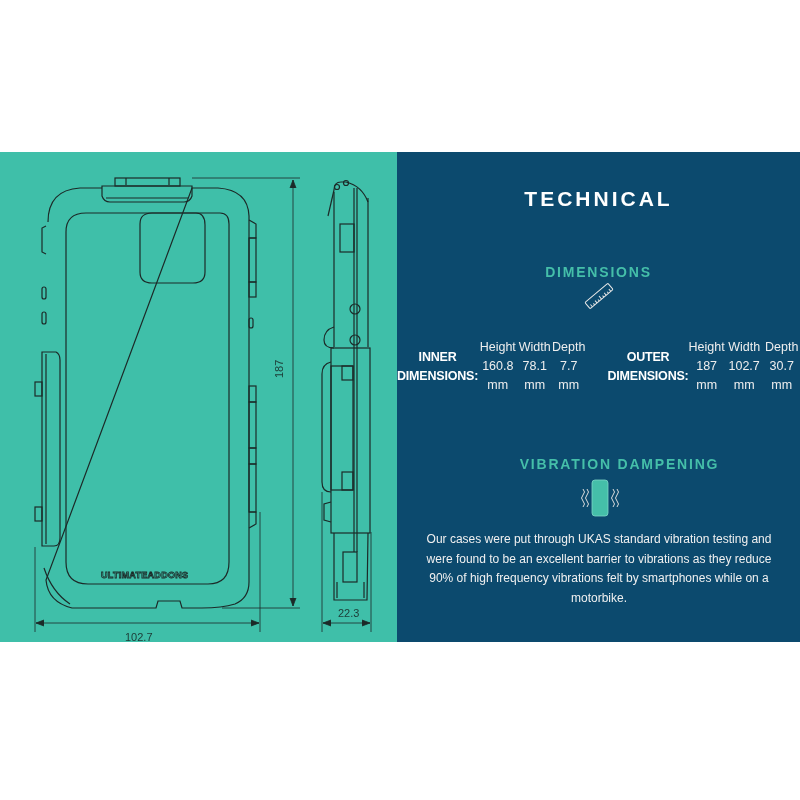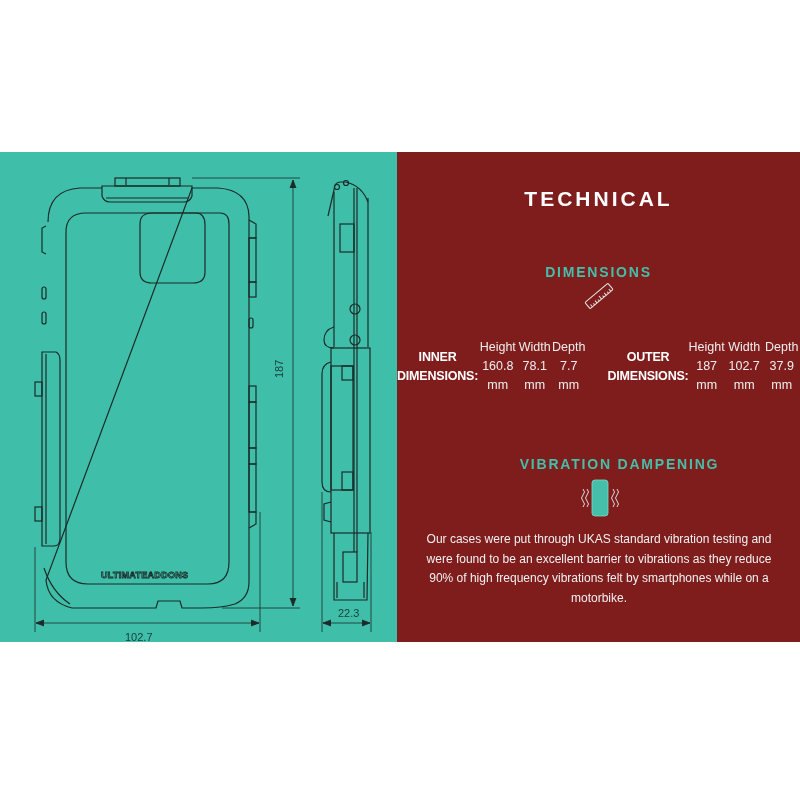--- a/index.html
+++ b/index.html
@@ -1,19 +1,19 @@
 <!DOCTYPE html>
 <html><head>
 <meta charset="utf-8">
 <style>
   html, body { margin: 0; padding: 0; background: #ffffff; }
   body { width: 800px; height: 800px; position: relative; overflow: hidden; font-family: "Liberation Sans", sans-serif; }
   .banner { position: absolute; left: 0; top: 152px; width: 800px; height: 490px; display: flex; }
   .left-panel { width: 397px; height: 100%; background: #3fbfa9; position: relative; }
-  .right-panel { width: 403px; height: 100%; background: #7f1d1d; position: relative; color: #f2f2f2; text-align: center; }
+  .right-panel { width: 403px; height: 100%; background: #0c4a6e; position: relative; color: #f2f2f2; text-align: center; }
   .drawing { position: absolute; left: 0; top: 0; }
   .dim-label { position: absolute; font-family: "Liberation Sans", sans-serif; font-size: 11px; color: #1c3b36; }
   .dim-width { left: 125px; top: 479px; }
   .dim-depth { left: 338px; top: 455px; }
   .dim-height { left: 273px; top: 226px; transform: rotate(-90deg); transform-origin: left top; }
   .brand-text { position: absolute; left: 101px; top: 418px; font-family: "Liberation Sans", sans-serif; font-weight: bold; font-size: 9px; letter-spacing: 0.3px; color: #3fbfa9; text-align: center; -webkit-text-stroke: 0.8px #1c2a28; }
 
   .title { position: absolute; left: 0; width: 403px; top: 32px; font-family: "Liberation Sans Narrow", "Liberation Sans", sans-serif; font-weight: bold; font-size: 21px; line-height: 30px; letter-spacing: 3px; color: #ffffff; }
   .section-title { position: absolute; left: 0; width: 403px; font-weight: bold; font-size: 14px; letter-spacing: 1.8px; color: #45bfa9; }
   .sec-dim { top: 112px; }
@@ -140,21 +140,21 @@
       <div class="spec-col">
         <div class="spec-head">INNER DIMENSIONS:</div>
         <div class="spec-line">Height 160.8 mm</div>
         <div class="spec-line">Width 78.1 mm</div>
         <div class="spec-line">Depth 7.7 mm</div>
       </div>
       <div class="spec-col">
         <div class="spec-head">OUTER DIMENSIONS:</div>
         <div class="spec-line">Height 187 mm</div>
         <div class="spec-line">Width 102.7 mm</div>
-        <div class="spec-line">Depth 37.9 mm</div>
+        <div class="spec-line">Depth 30.7 mm</div>
       </div>
     </div>
 
     <div class="section-title sec-vib">VIBRATION DAMPENING</div>
     <svg class="phone-icon" width="44" height="44" viewBox="0 0 44 44" fill="none">
       <rect x="15" y="3" width="16" height="36" rx="3" fill="#45bfa9" stroke="#7fd8c8" stroke-width="0.8"></rect>
       <path d="M6 12 Q9 15 6 18 Q3 21 6 24 Q9 27 6 30" stroke="#dddddd" stroke-width="1"></path>
       <path d="M10 12 Q13 15 10 18 Q7 21 10 24 Q13 27 10 30" stroke="#dddddd" stroke-width="1"></path>
       <path d="M36 12 Q39 15 36 18 Q33 21 36 24 Q39 27 36 30" stroke="#dddddd" stroke-width="1"></path>
       <path d="M40 12 Q43 15 40 18 Q37 21 40 24 Q43 27 40 30" stroke="#dddddd" stroke-width="1"></path>

